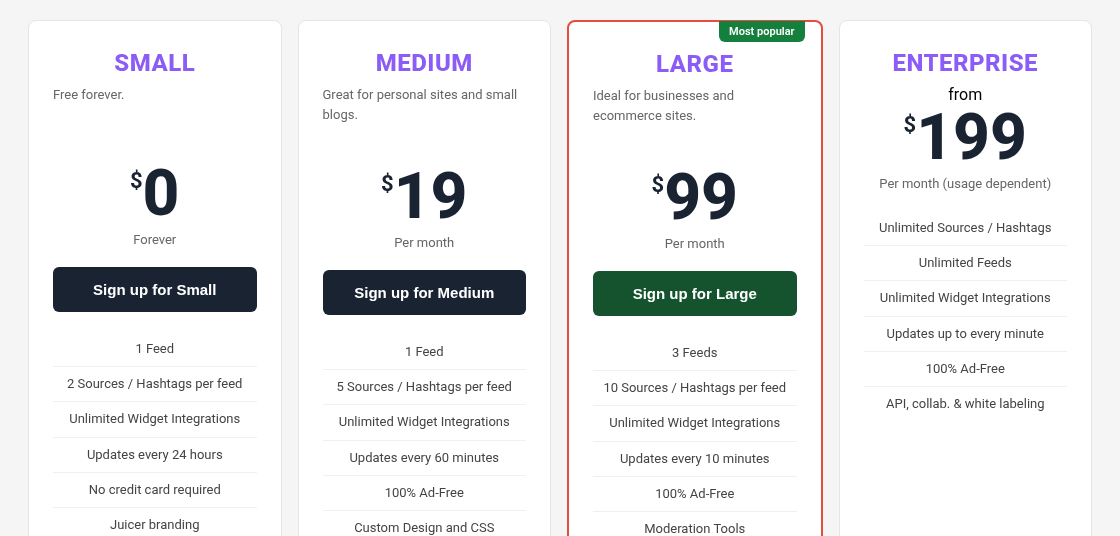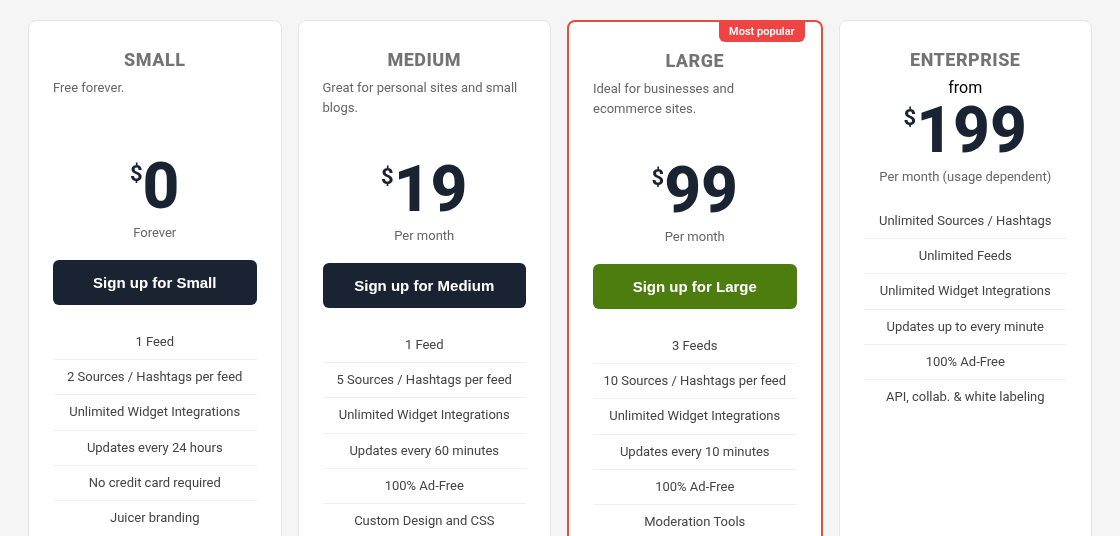--- a/index.html
+++ b/index.html
@@ -31,31 +31,31 @@
       margin: 0 8px;
     }
     .plan-card.featured {
       border: 2px solid #e74c3c;
       border-radius: 8px;
     }
     .most-popular-badge {
       position: absolute;
       top: -1px;
       right: 16px;
-      background: #ef4444;
+      background: #15803d;
       color: #fff;
       font-size: 11px;
       font-weight: 600;
       padding: 4px 10px;
       border-radius: 0 0 6px 6px;
     }
     .plan-name {
-      font-size: 18px;
+      font-size: 24px;
       font-weight: 800;
-      color: #737373;
+      color: #8b5cf6;
       text-align: center;
       letter-spacing: 0.5px;
       margin-bottom: 8px;
     }
     .plan-description {
       font-size: 13px;
       color: #666;
       min-height: 36px;
       line-height: 1.5;
       margin-bottom: 20px;
@@ -103,21 +103,21 @@
       font-weight: 600;
       cursor: pointer;
       margin-bottom: 20px;
       transition: opacity 0.2s;
     }
     .signup-button.dark {
       background: #1a2332;
       color: #fff;
     }
     .signup-button.orange {
-      background: #4d7c0f;
+      background: #14532d;
       color: #fff;
     }
     .features-list {
       list-style: none;
       flex: 1;
       margin-bottom: 16px;
       text-align: center;
     }
     .features-list li {
       font-size: 13px;

